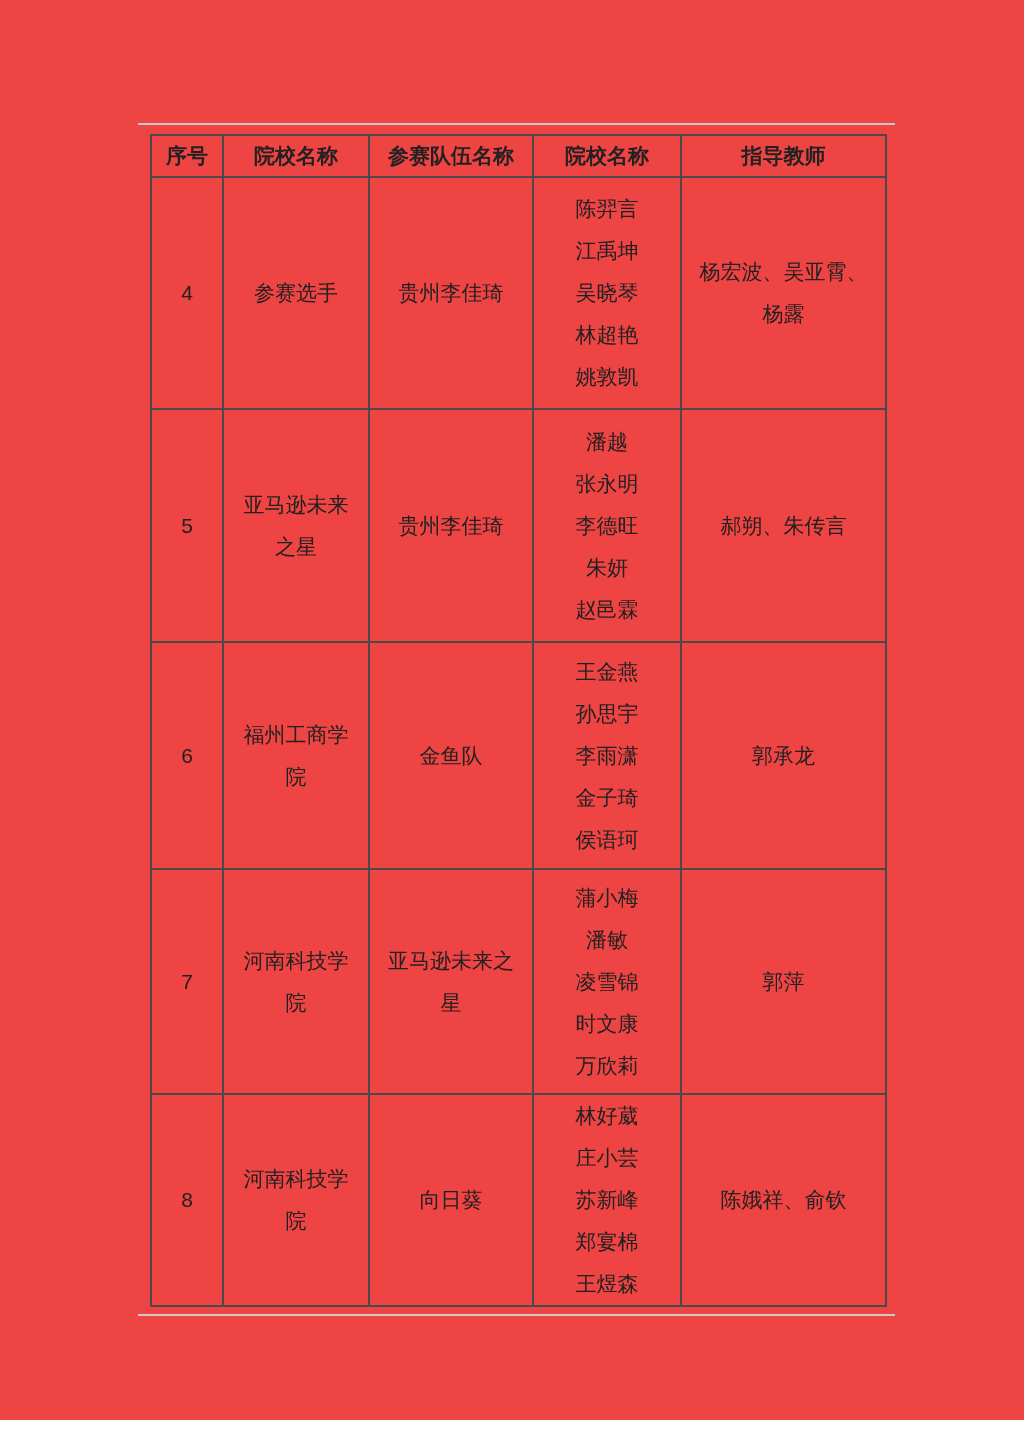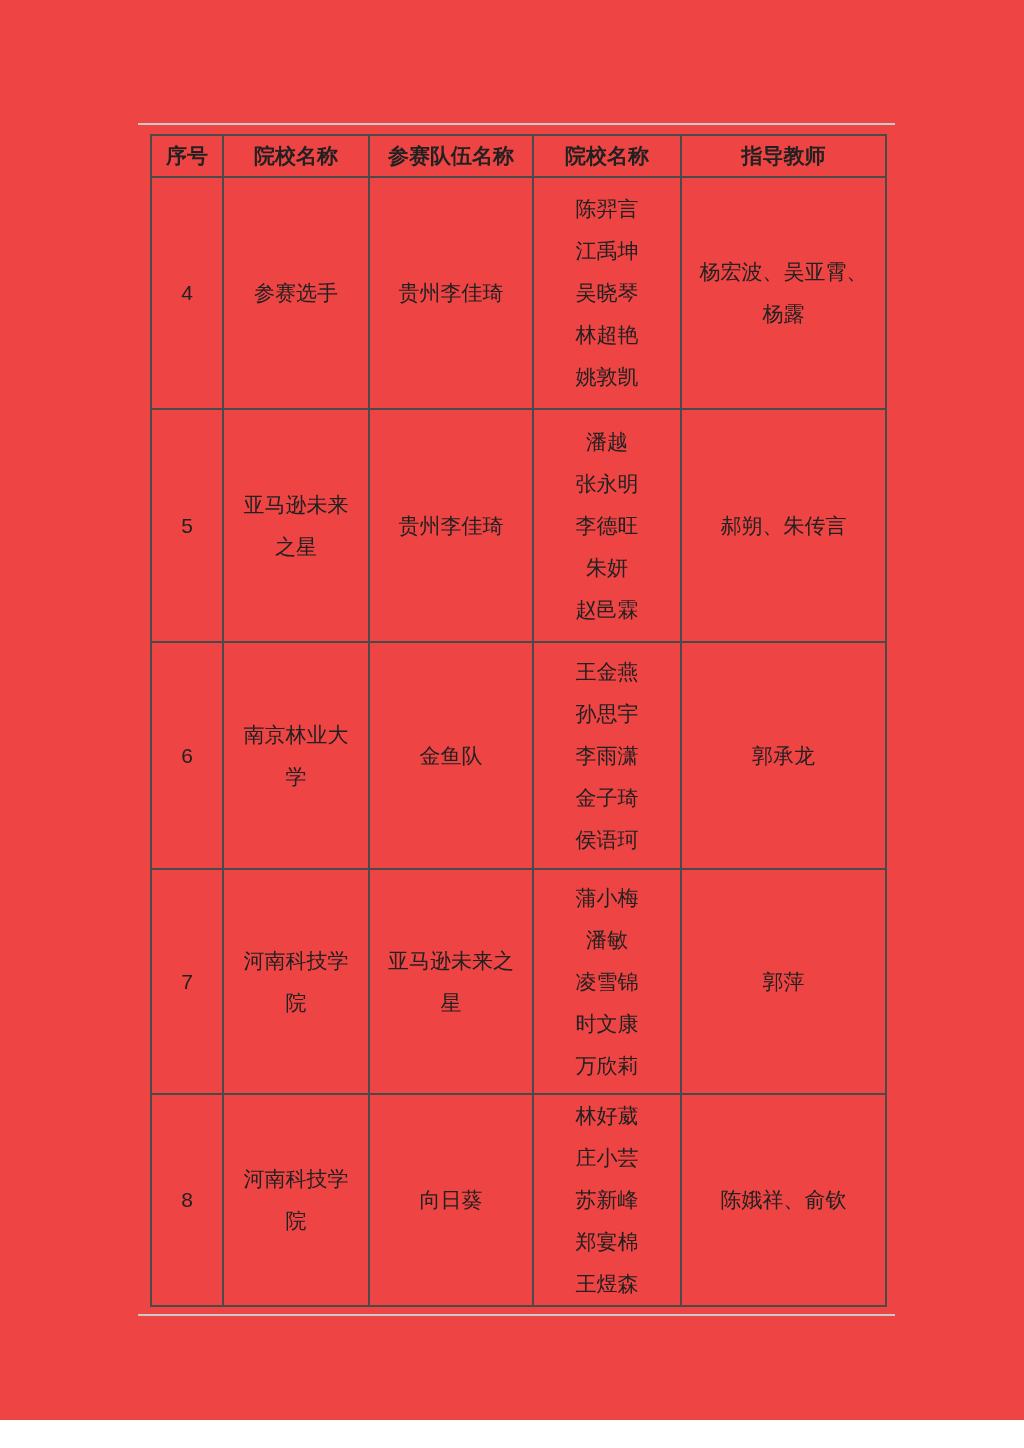--- a/index.html
+++ b/index.html
@@ -118,21 +118,21 @@
             <span class="player">潘越</span>
             <span class="player">张永明</span>
             <span class="player">李德旺</span>
             <span class="player">朱妍</span>
             <span class="player">赵邑霖</span>
           </td>
           <td class="cell-teacher">郝朔、朱传言</td>
         </tr>
         <tr class="r6">
           <td>6</td>
-          <td>南京林业大学</td>
+          <td>福州工商学院</td>
           <td class="cell-team">金鱼队</td>
           <td>
             <span class="player">王金燕</span>
             <span class="player">孙思宇</span>
             <span class="player">李雨潇</span>
             <span class="player">金子琦</span>
             <span class="player">侯语珂</span>
           </td>
           <td class="cell-teacher">郭承龙</td>
         </tr>

